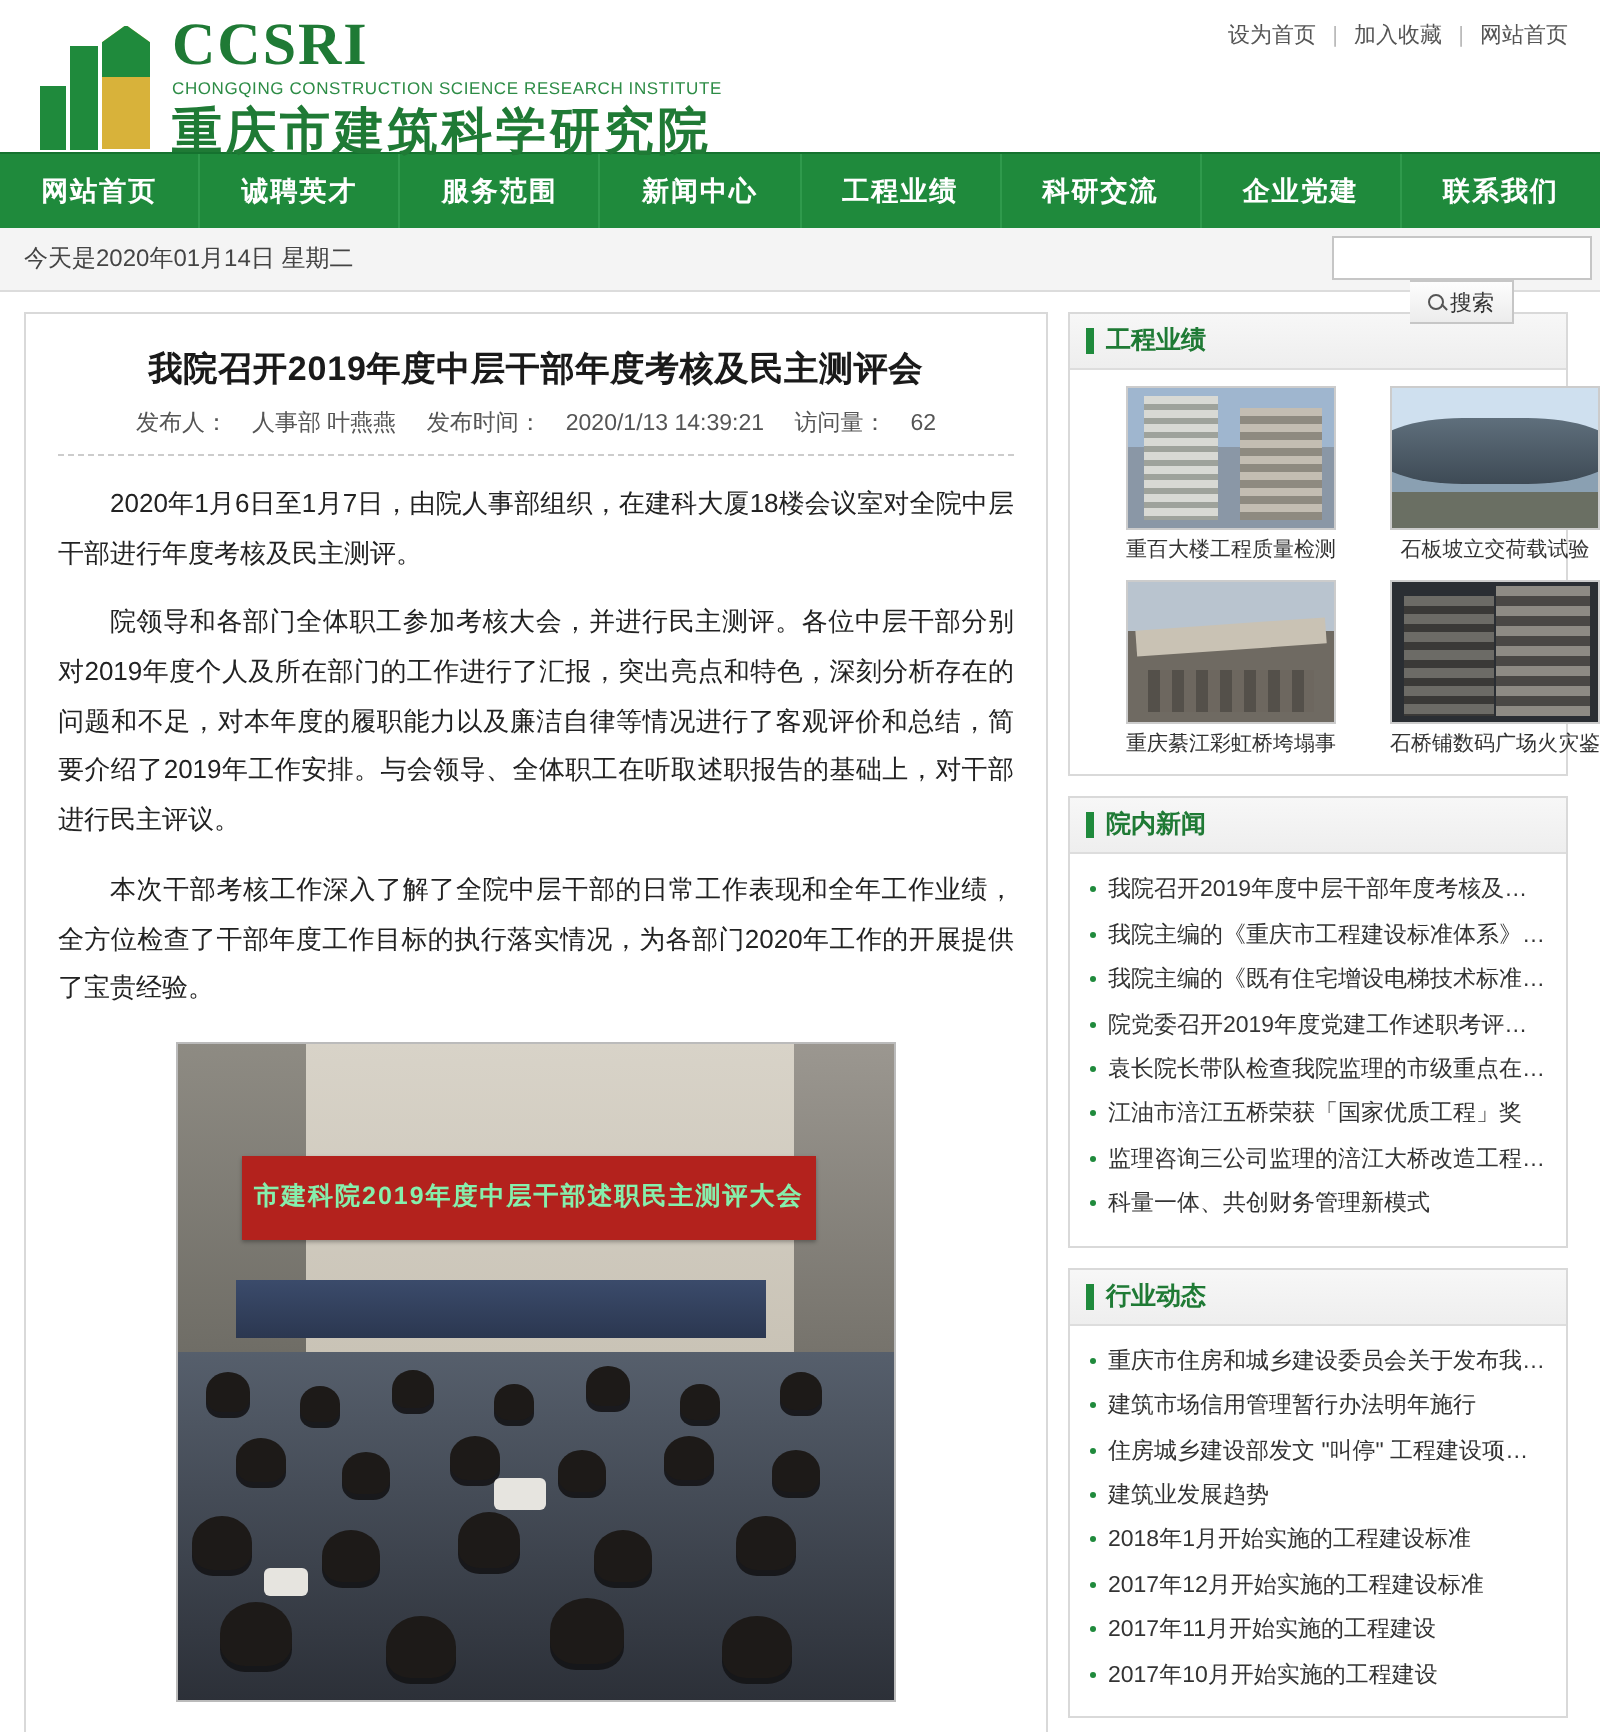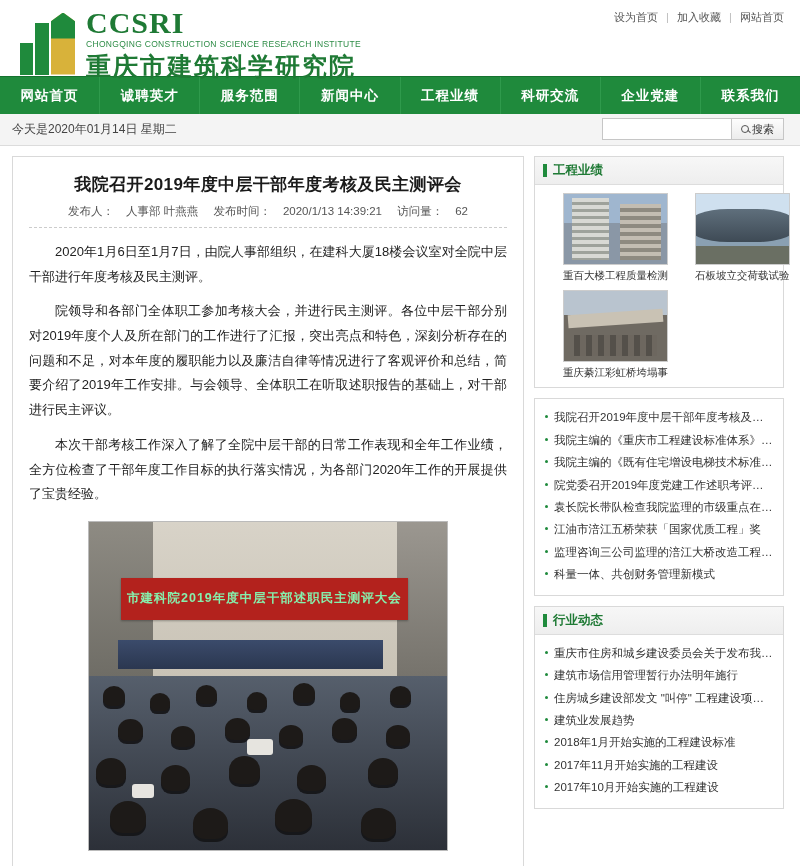--- a/index.html
+++ b/index.html
@@ -100,23 +100,24 @@
     background: #f4f4f4;
     border-bottom: 1px solid #dcdcdc;
     display: flex;
     align-items: center;
     padding: 0 12px;
     position: relative;
   }
   .strip .date { font-size: 12px; color: #444; }
   .searchbox {
     position: absolute;
-    right: 16px; top: 4px;
+    right: 4px; top: 4px;
     display: flex;
     align-items: center;
+    flex-direction: column;
   }
   .searchbox input {
     width: 130px; height: 22px;
     border: 1px solid #c6c6c6;
     background: #fff;
     font-size: 11px;
     padding: 0 5px;
     outline: none;
   }
   .search-btn {
@@ -431,24 +432,32 @@
             <span class="thumb-cap">重百大楼工程质量检测</span>
           </div>
           <div class="thumb-cell">
             <div class="thumb t2"></div>
             <span class="thumb-cap">石板坡立交荷载试验</span>
           </div>
           <div class="thumb-cell">
             <div class="thumb t3"></div>
             <span class="thumb-cap">重庆綦江彩虹桥垮塌事</span>
           </div>
+          <div class="thumb-cell">
+            <div class="thumb t4"></div>
+            <span class="thumb-cap">石桥铺数码广场火灾鉴</span>
+          </div>
         </div>
       </div>
 
       <div class="panel">
+        <div class="panel-hd">
+          <span class="tick"></span>
+          <span>院内新闻</span>
+        </div>
         <ul class="list">
           <li>我院召开2019年度中层干部年度考核及民主测评</li>
           <li>我院主编的《重庆市工程建设标准体系》（送审</li>
           <li>我院主编的《既有住宅增设电梯技术标准》（送审</li>
           <li>院党委召开2019年度党建工作述职考评大会</li>
           <li>袁长院长带队检查我院监理的市级重点在建项目</li>
           <li>江油市涪江五桥荣获「国家优质工程」奖</li>
           <li>监理咨询三公司监理的涪江大桥改造工程获得</li>
           <li>科量一体、共创财务管理新模式</li>
         </ul>
@@ -458,20 +467,21 @@
         <div class="panel-hd">
           <span class="tick"></span>
           <span>行业动态</span>
         </div>
         <ul class="list">
           <li>重庆市住房和城乡建设委员会关于发布我市住宅团</li>
           <li>建筑市场信用管理暂行办法明年施行</li>
           <li>住房城乡建设部发文 "叫停" 工程建设项目招标代</li>
           <li>建筑业发展趋势</li>
           <li>2018年1月开始实施的工程建设标准</li>
+          <li>2017年12月开始实施的工程建设标准</li>
           <li>2017年11月开始实施的工程建设</li>
           <li>2017年10月开始实施的工程建设</li>
         </ul>
       </div>
 
     </div>
   </div>
 
 </div>
 

